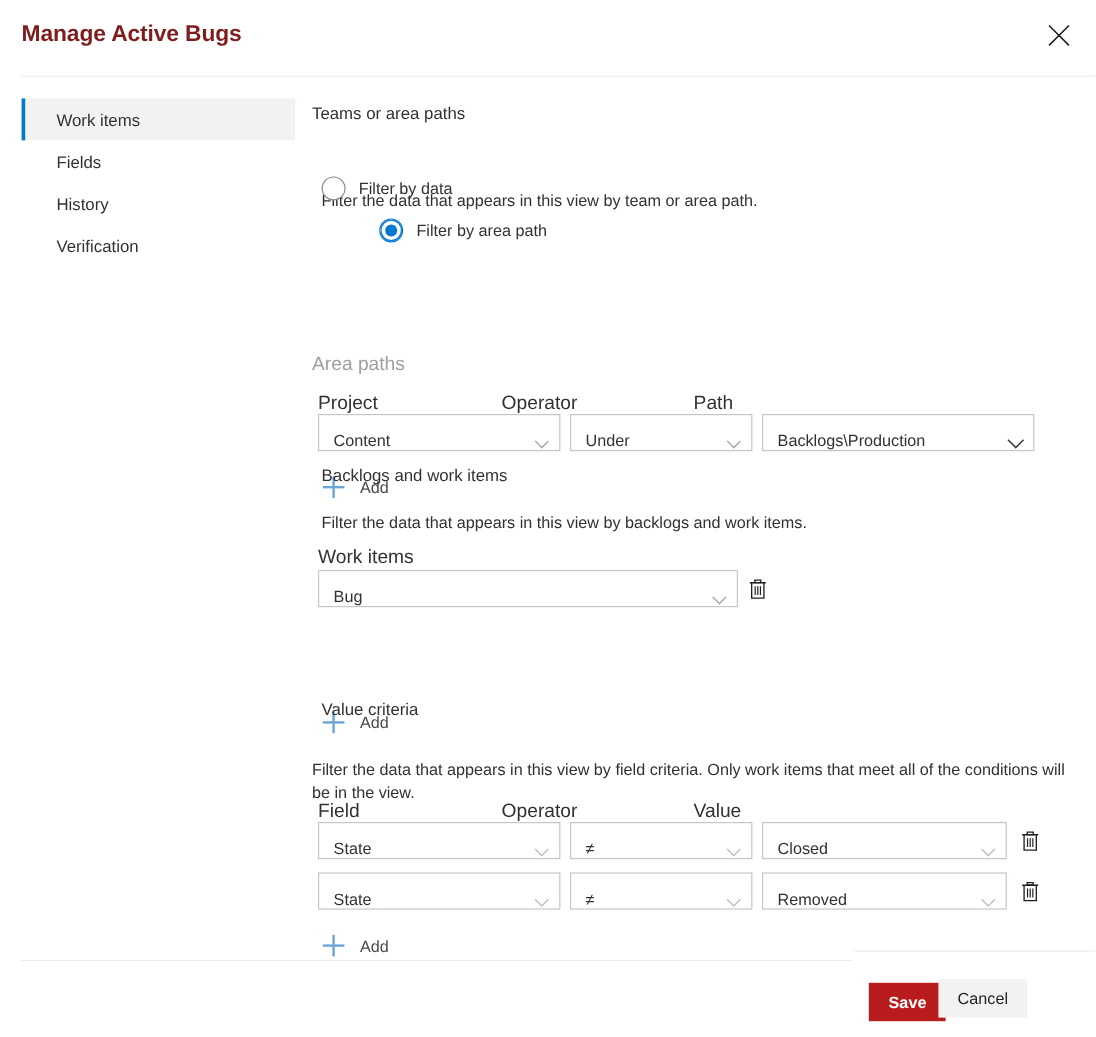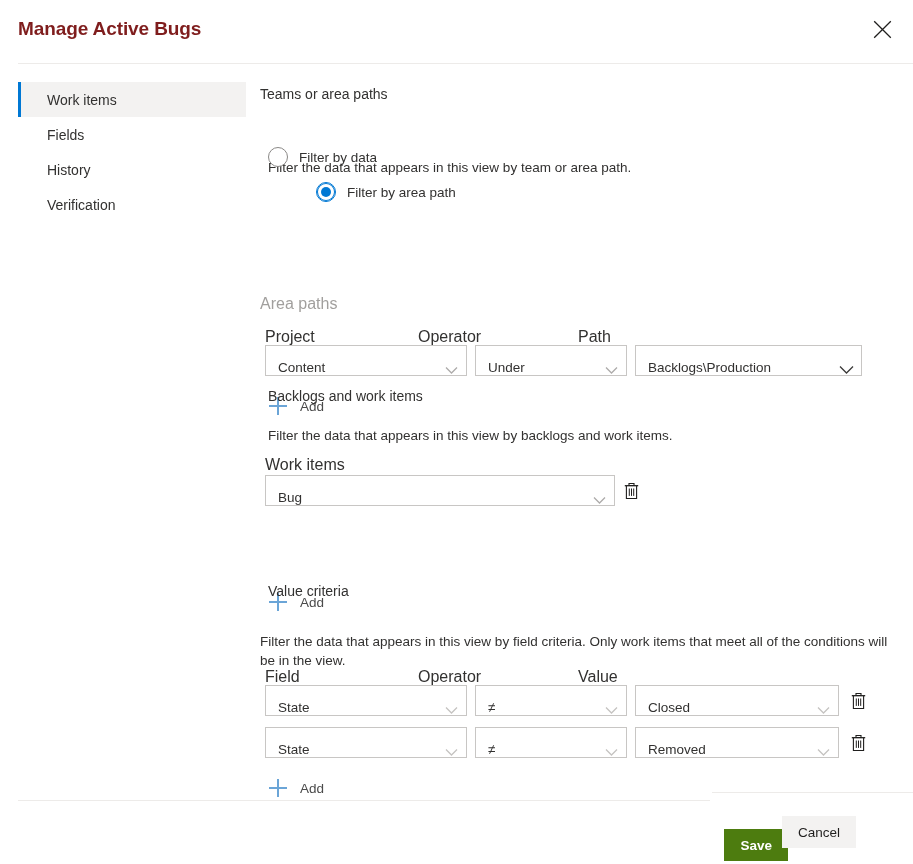--- a/index.html
+++ b/index.html
@@ -264,23 +264,23 @@
     position: absolute;
     height: 32px;
     border: none;
     font-family: "Liberation Sans", sans-serif;
     font-size: 13.5px;
     cursor: pointer;
     padding: 0 16px;
     white-space: nowrap;
   }
   .btn-primary {
-    right: 68px; top: 28px;
+    right: 68px; top: 18px;
     min-width: 57px;
-    background: #4d7c0f;
+    background: #b91c1c;
     color: #ffffff;
     font-weight: bold;
   }
   .btn-default {
     right: 0px; top: 15px;
     min-width: 68px;
     background: #f3f2f1;
     color: #201f1e;
   }
   .btn-wrap {

